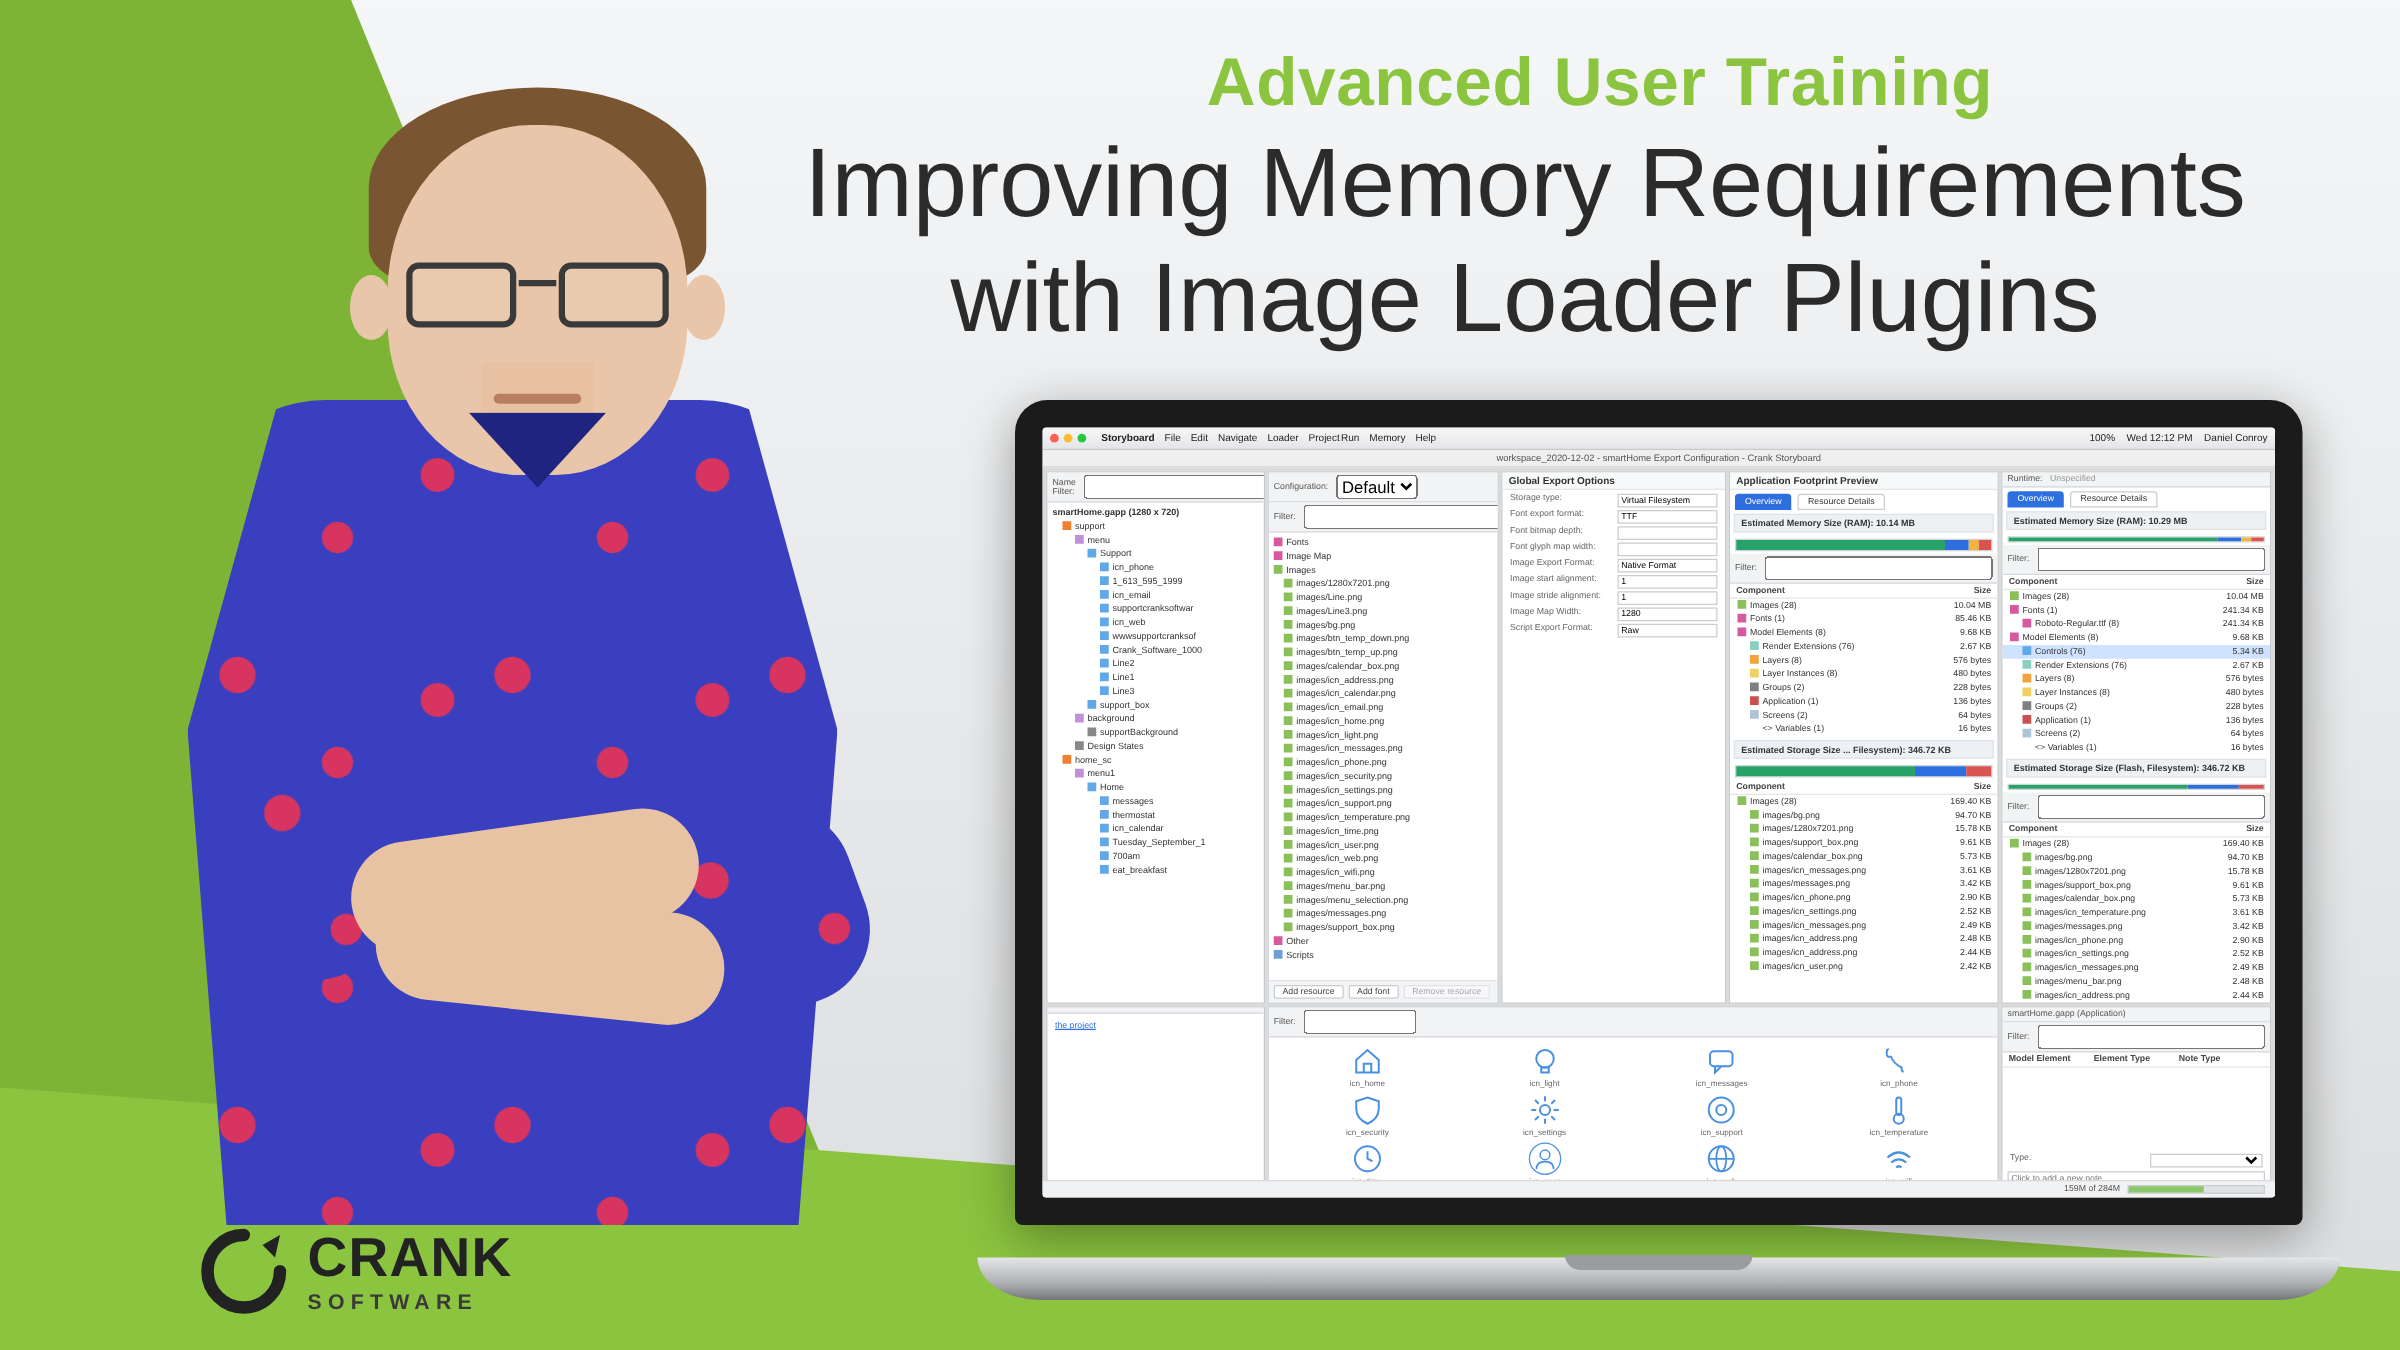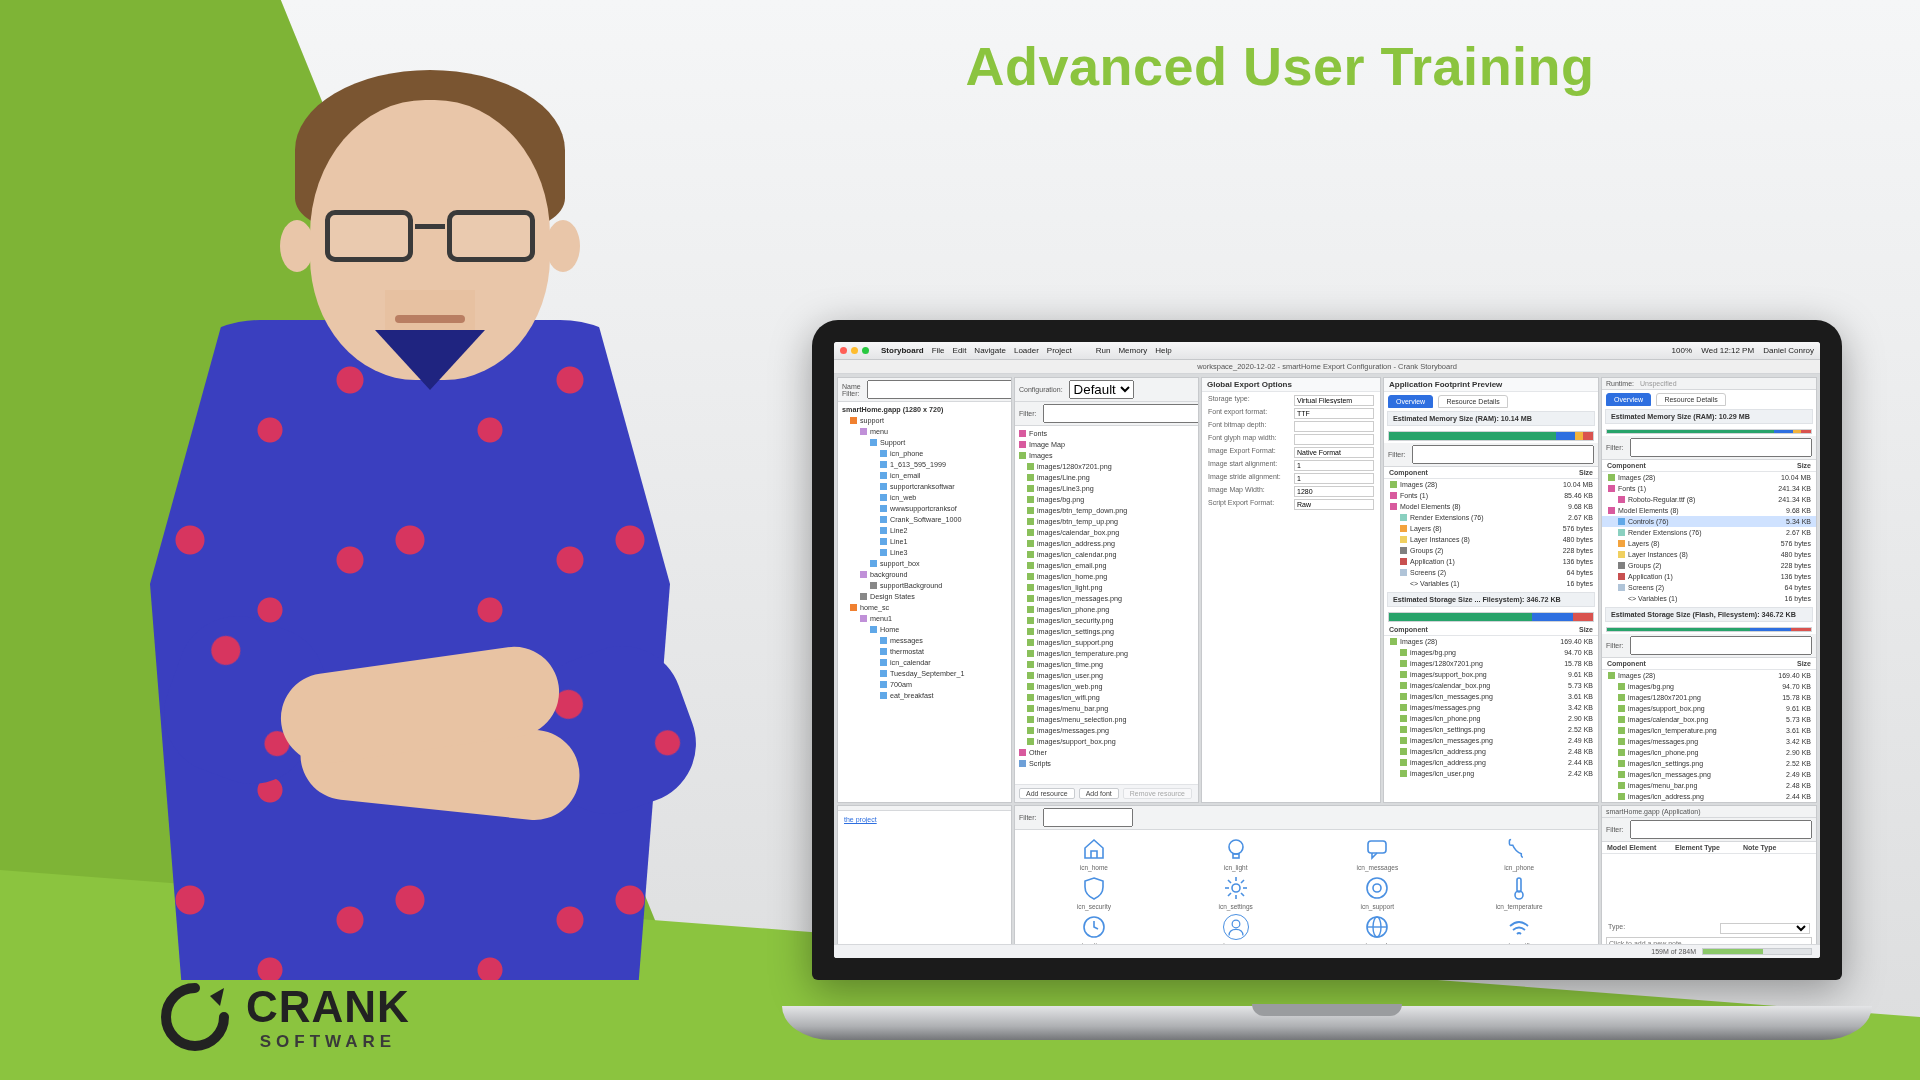--- a/index.html
+++ b/index.html
@@ -210,35 +210,39 @@
   .btn-row button[disabled] { opacity: 0.45; }
 
   
   .footer-marks {
     position: absolute; bottom: 28px; left: 160px; z-index: 30;
     display: flex; align-items: center; gap: 130px;
   }
   .crank-logo { display: flex; align-items: center; gap: 16px; color: #222; }
   .crank-logo .mark { width: 70px; height: 70px; }
   .crank-logo .txt .big { font-size: 44px; font-weight: 800; letter-spacing: 1px; }
-  .crank-logo .txt .sm  { font-size: 17px; font-weight: 700; letter-spacing: 5px; color: #3a3a3a; text-align: center; }
+  .crank-logo .txt .sm  { font-size: 17px; font-weight: 700; letter-spacing: 5px; color: #3a3a3a; }
   .webinar { display: flex; align-items: center; gap: 16px; }
   .webinar .mark { width: 80px; height: 64px; }
   .webinar .txt { font-size: 36px; font-weight: 800; color: #222; letter-spacing: 1px; }
 </style>
 </head>
 <body>
 
 <div class="stage">
   <div class="left-panel">
       <div class="circuit"></div>
     </div>
   <div class="green-stripe"></div>
 
   <div class="headline-super">Advanced User Training</div>
+  <div class="headline-title">
+    <span>Improving Memory Requirements</span><br>
+    <span>with Image Loader Plugins</span>
+  </div>
 
   <div class="presenter">
     <div class="body">
         <div class="pattern"></div>
       </div>
     <div class="arms">
       <div class="sleeve l">
           <div class="pattern"></div>
         </div>
       <div class="sleeve r">
@@ -265,21 +269,21 @@
     <div class="lap-screen-bezel"></div>
     <div class="lap-screen">
 
       <div class="macbar">
         <div class="mac-dots">
           <i style="background:#ff5f57"></i>
           <i style="background:#febc2e"></i>
           <i style="background:#28c840"></i>
         </div>
         <span class="app">Storyboard</span>
-        <span id="mac-items"><span style="margin-left:0">File</span><span style="margin-left:8px">Edit</span><span style="margin-left:8px">Navigate</span><span style="margin-left:8px">Loader</span><span style="margin-left:8px">Project</span><span style="margin-left:24px">Run</span><span style="margin-left:8px">Memory</span><span style="margin-left:8px">Help</span></span>
+        <span id="mac-items"><span style="margin-left:0">File</span><span style="margin-left:8px">Edit</span><span style="margin-left:8px">Navigate</span><span style="margin-left:8px">Loader</span><span style="margin-left:8px">Project</span><span style="margin-left:1px">Run</span><span style="margin-left:8px">Memory</span><span style="margin-left:8px">Help</span></span>
         <span class="spacer"></span>
         <span class="right">
           <span>100%</span>
           <span>Wed 12:12 PM</span>
           <span>Daniel Conroy</span>
         </span>
       </div>
       <div class="titlebar">workspace_2020-12-02 - smartHome Export Configuration - Crank Storyboard</div>
 
       <div class="workspace">

